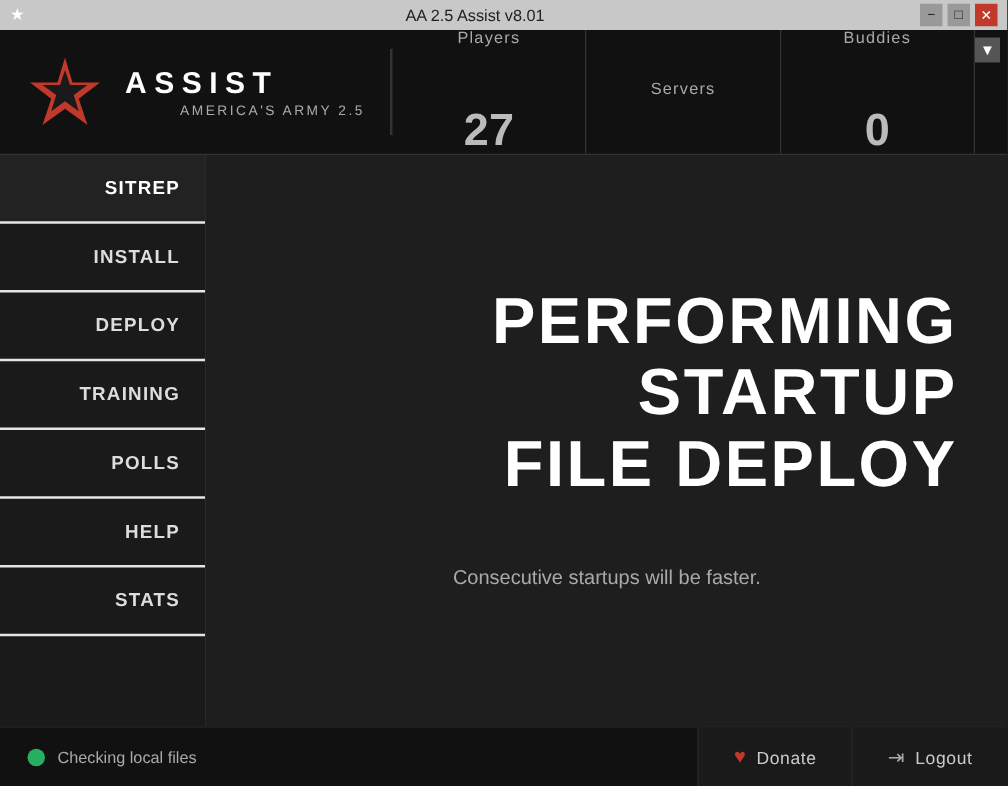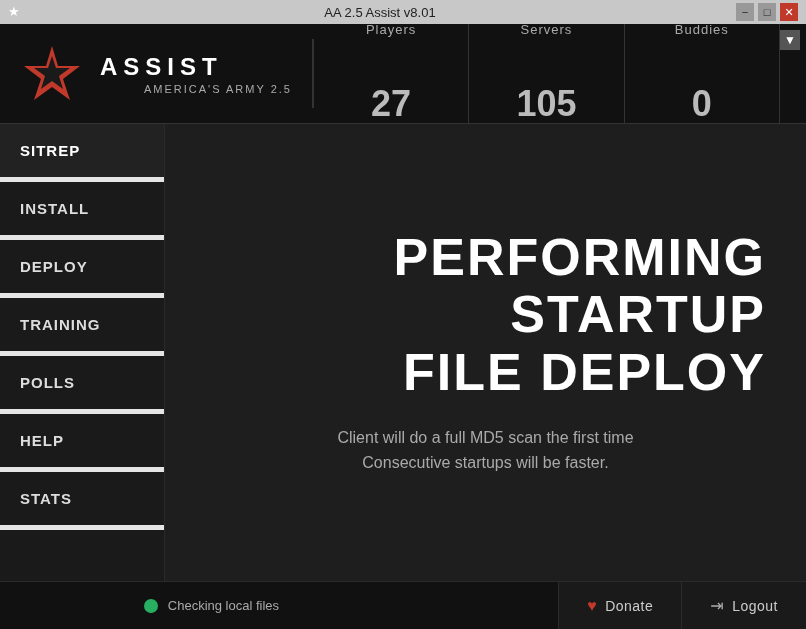--- a/index.html
+++ b/index.html
@@ -148,22 +148,23 @@
       display: flex;
       flex-direction: column;
     }
     .nav-item {
       padding: 18px 20px;
       font-size: 15px;
       font-weight: bold;
       letter-spacing: 1px;
       color: #ddd;
       cursor: pointer;
-      border-bottom: 5px solid #e5e5e5;
+      border-bottom: 2px solid #e5e5e5;
       transition: background 0.1s;
+      text-align: right;
     }
     .nav-item.active { background: #222; color: #fff; }
 
     
     .content {
       flex: 1;
       background: #1e1e1e;
       display: flex;
       flex-direction: column;
       align-items: center;
@@ -194,21 +195,20 @@
       align-items: center;
       border-top: 1px solid #2a2a2a;
     }
     .footer-status {
       flex: 1;
       display: flex;
       align-items: center;
       padding: 0 22px;
       gap: 10px;
       max-width: 340px;
-      justify-content: flex-end;
     }
     .status-dot {
       width: 14px;
       height: 14px;
       background: #27ae60;
       border-radius: 50%;
       flex-shrink: 0;
     }
     .status-text {
       font-size: 13px;
@@ -279,21 +279,20 @@
     </div>
   </div>
   <div class="header-divider"></div>
   <div class="header-stats">
     <div class="stat-block">
       <span class="stat-label">Players</span>
       <span class="stat-value">27</span>
     </div>
     <div class="stat-block">
       <span class="stat-label">Servers</span>
-      <span class="stat-value">105</span>
     </div>
     <div class="stat-block">
       <span class="stat-label">Buddies</span>
       <span class="stat-value">0</span>
     </div>
   </div>
   <div class="header-dropdown">
     <button class="dropdown-btn">▼</button>
   </div>
 </div>
@@ -323,21 +322,21 @@
       <span>STATS</span>
     </div>
   </div>
 
   <div class="content">
     <div class="startup-title">
       <span>PERFORMING STARTUP</span><br>
       <span>FILE DEPLOY</span>
     </div>
     <div class="startup-desc">
-      <span>Client will do a full MD5 scan the first time</span><br>
+      <br>
       <span>Consecutive startups will be faster.</span>
     </div>
   </div>
 
 </div>
 
 <div class="footer">
   <div class="footer-status">
     <div class="status-dot"></div>
     <span class="status-text">Checking local files</span>

